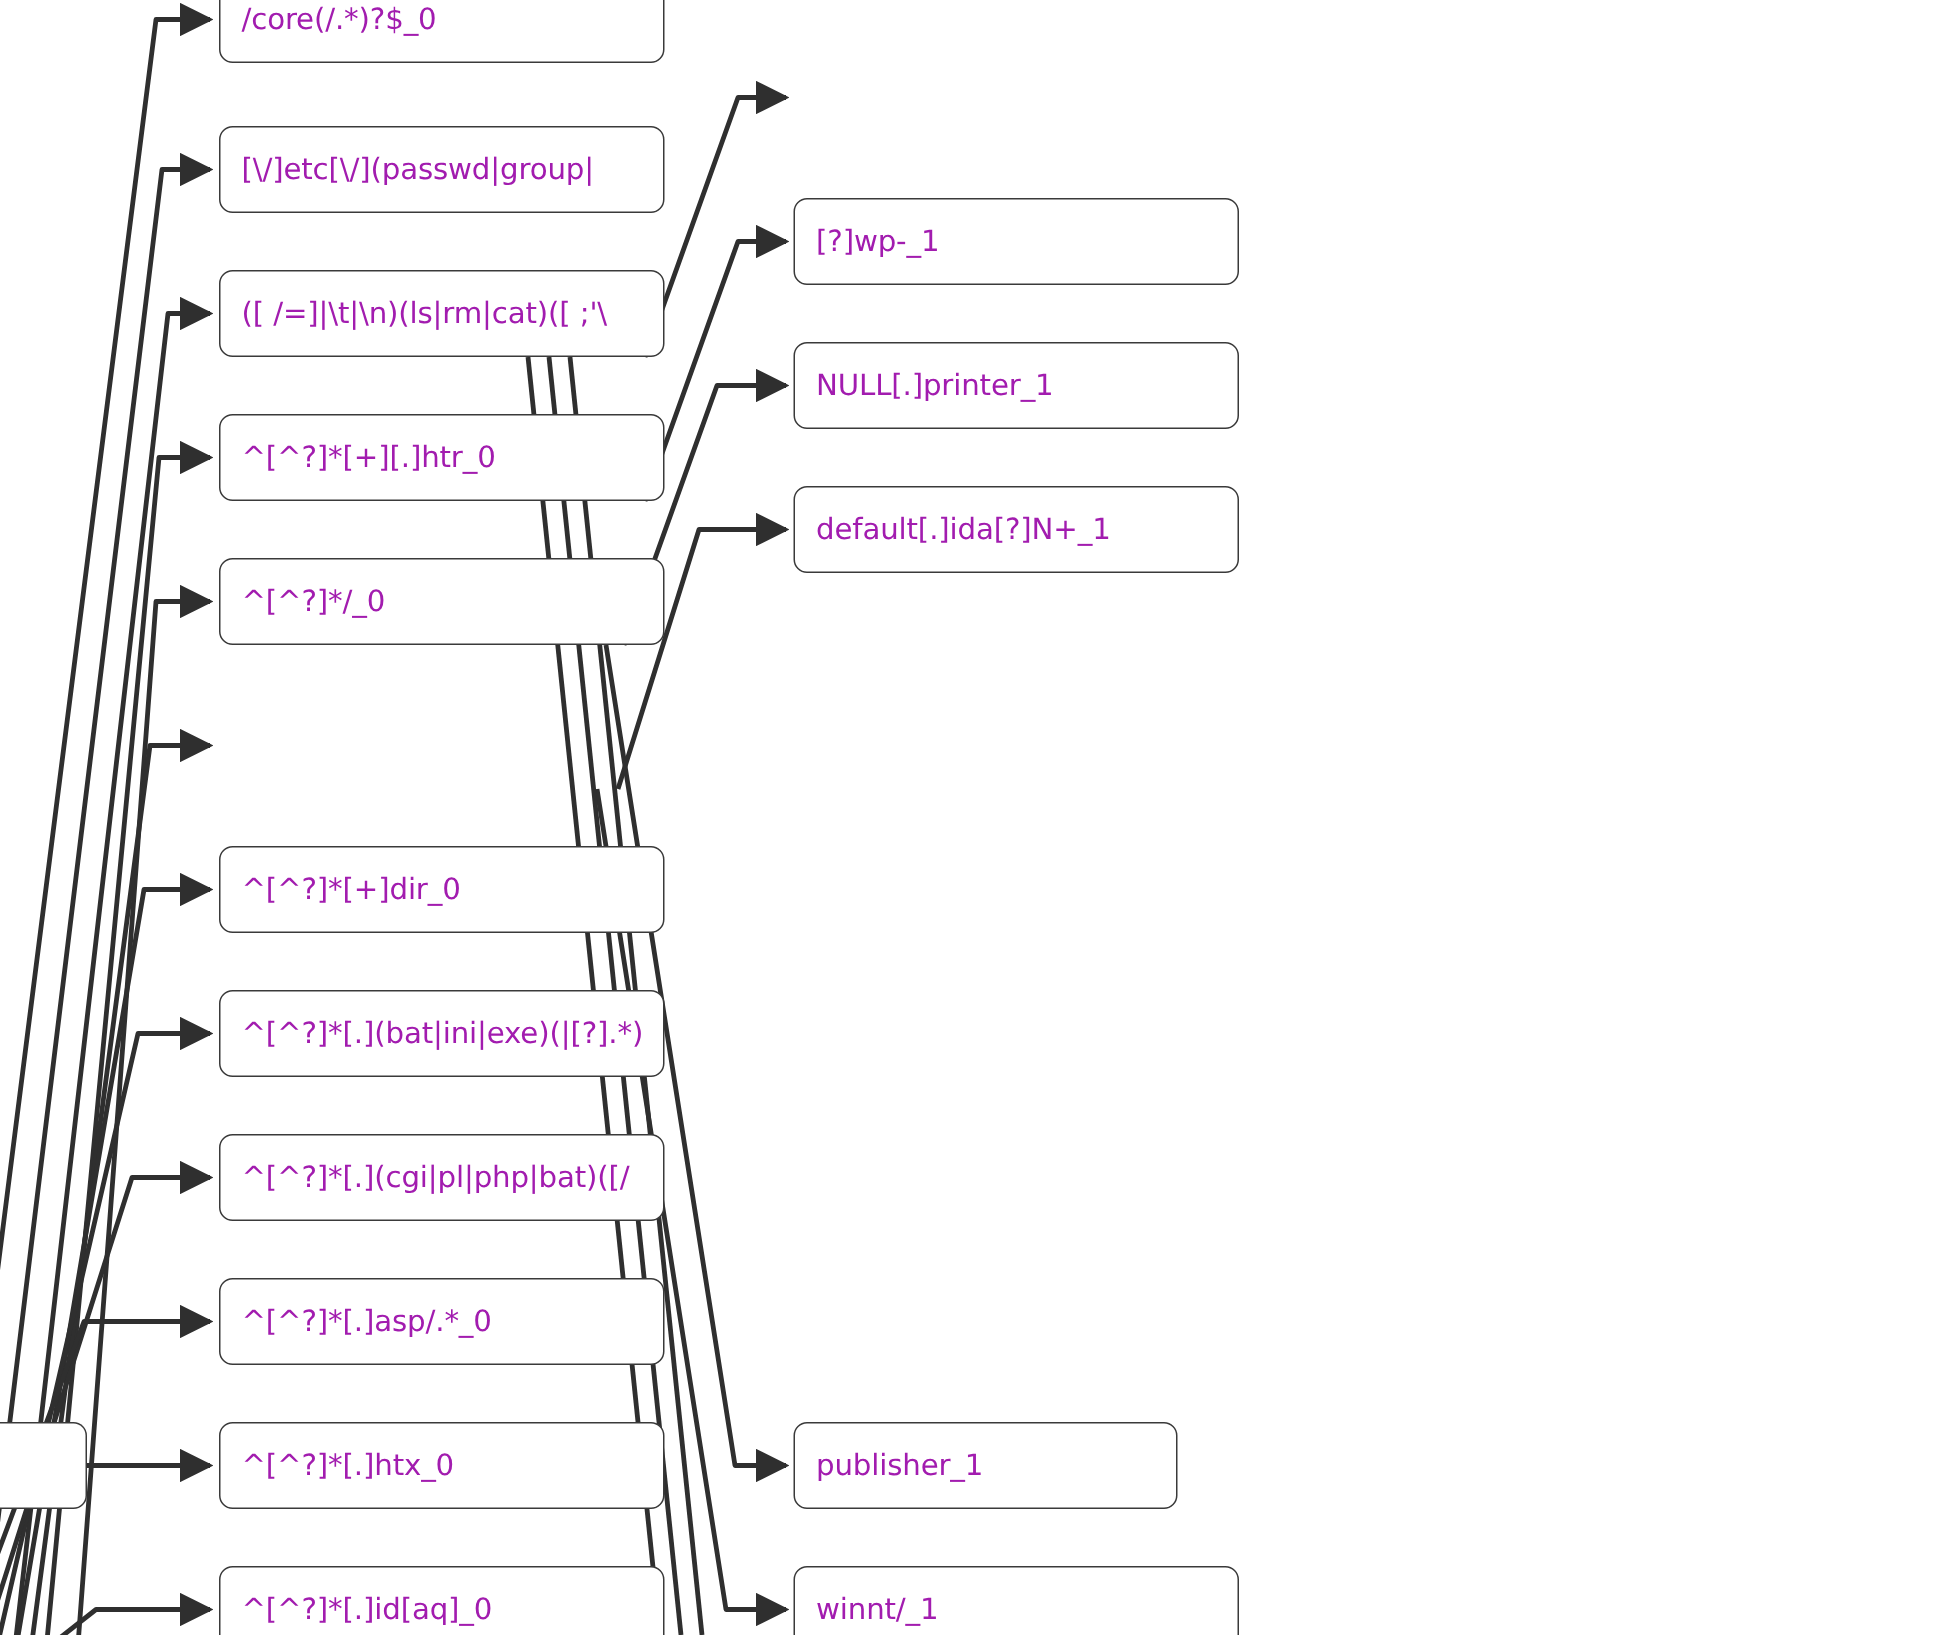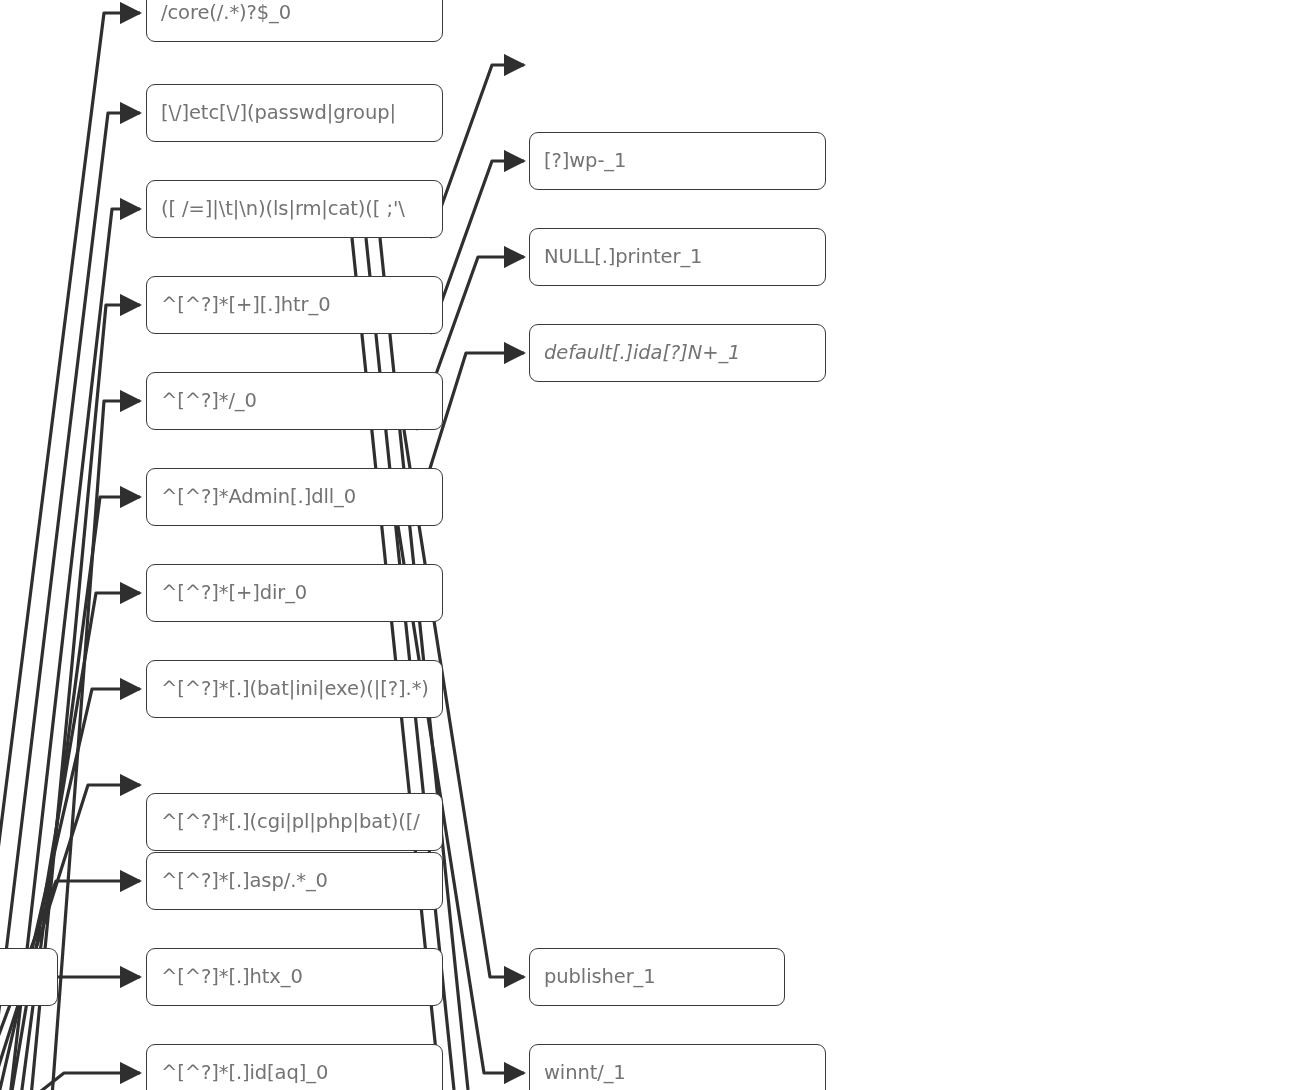--- a/index.html
+++ b/index.html
@@ -36,21 +36,21 @@
     border-radius: 9px;
     display: flex;
     align-items: center;
     padding: 0 14px;
     overflow: hidden;
     white-space: nowrap;
   }
   .node .label {
     font-size: 19.5px;
     line-height: 1.15;
-    color: #737373;
+    color: #a21caf;
     letter-spacing: -0.1px;
   }
   
   .node.clipped-left {
     border-left: none;
     border-top-left-radius: 0;
     border-bottom-left-radius: 0;
   }
 </style>
 </head>
@@ -106,49 +106,46 @@
   </div>
   <div class="node" style="left: 146px; top: 84px; width: 297px; height: 58px; background: rgb(255, 255, 255); border-color: rgb(58, 58, 58);">
     <span class="label">[\/]etc[\/](passwd|group|</span>
   </div>
   <div class="node" style="left: 146px; top: 276px; width: 297px; height: 58px; background: rgb(255, 255, 255); border-color: rgb(58, 58, 58);">
     <span class="label">^[^?]*[+][.]htr_0</span>
   </div>
   <div class="node" style="left: 146px; top: 372px; width: 297px; height: 58px; background: rgb(255, 255, 255); border-color: rgb(58, 58, 58);">
     <span class="label">^[^?]*/_0</span>
   </div>
-  <div class="node" style="left: 146px; top: 468px; width: 297px; height: 58px; background: rgb(255, 255, 255); border-color: rgb(58, 58, 58);">
-    <span class="label">^[^?]*Admin[.]dll_0</span>
-  </div>
   <div class="node" style="left: 146px; top: 564px; width: 297px; height: 58px; background: rgb(255, 255, 255); border-color: rgb(58, 58, 58);">
     <span class="label">^[^?]*[+]dir_0</span>
   </div>
   <div class="node" style="left: 146px; top: 660px; width: 297px; height: 58px; background: rgb(255, 255, 255); border-color: rgb(58, 58, 58);">
     <span class="label">^[^?]*[.](bat|ini|exe)(|[?].*)</span>
   </div>
-  <div class="node" style="left: 146px; top: 793px; width: 297px; height: 58px; background: rgb(255, 255, 255); border-color: rgb(58, 58, 58);">
+  <div class="node" style="left: 146px; top: 756px; width: 297px; height: 58px; background: rgb(255, 255, 255); border-color: rgb(58, 58, 58);">
     <span class="label">^[^?]*[.](cgi|pl|php|bat)([/</span>
   </div>
   <div class="node" style="left: 146px; top: 852px; width: 297px; height: 58px; background: rgb(255, 255, 255); border-color: rgb(58, 58, 58);">
     <span class="label">^[^?]*[.]asp/.*_0</span>
   </div>
   <div class="node" style="left: 146px; top: 948px; width: 297px; height: 58px; background: rgb(255, 255, 255); border-color: rgb(58, 58, 58);">
     <span class="label">^[^?]*[.]htx_0</span>
   </div>
   <div class="node" style="left: 146px; top: 1044px; width: 297px; height: 58px; background: rgb(255, 255, 255); border-color: rgb(58, 58, 58);">
     <span class="label">^[^?]*[.]id[aq]_0</span>
   </div>
 
   <div class="node" style="left: 529px; top: 132px; width: 297px; height: 58px; background: rgb(255, 255, 255); border-color: rgb(58, 58, 58);">
     <span class="label">[?]wp-_1</span>
   </div>
   <div class="node" style="left: 529px; top: 228px; width: 297px; height: 58px; background: rgb(255, 255, 255); border-color: rgb(58, 58, 58);">
     <span class="label">NULL[.]printer_1</span>
   </div>
-  <div class="node" style="left: 529px; top: 324px; width: 297px; height: 58px; background: rgb(255, 255, 255); border-color: rgb(58, 58, 58); font-style: italic;">
+  <div class="node" style="left: 529px; top: 324px; width: 297px; height: 58px; background: rgb(255, 255, 255); border-color: rgb(58, 58, 58);">
     <span class="label">default[.]ida[?]N+_1</span>
   </div>
   <div class="node" style="left: 529px; top: 948px; width: 256px; height: 58px; background: rgb(255, 255, 255); border-color: rgb(58, 58, 58);">
     <span class="label">publisher_1</span>
   </div>
   <div class="node" style="left: 529px; top: 1044px; width: 297px; height: 58px; background: rgb(255, 255, 255); border-color: rgb(58, 58, 58);">
     <span class="label">winnt/_1</span>
   </div>
 
 </div>

